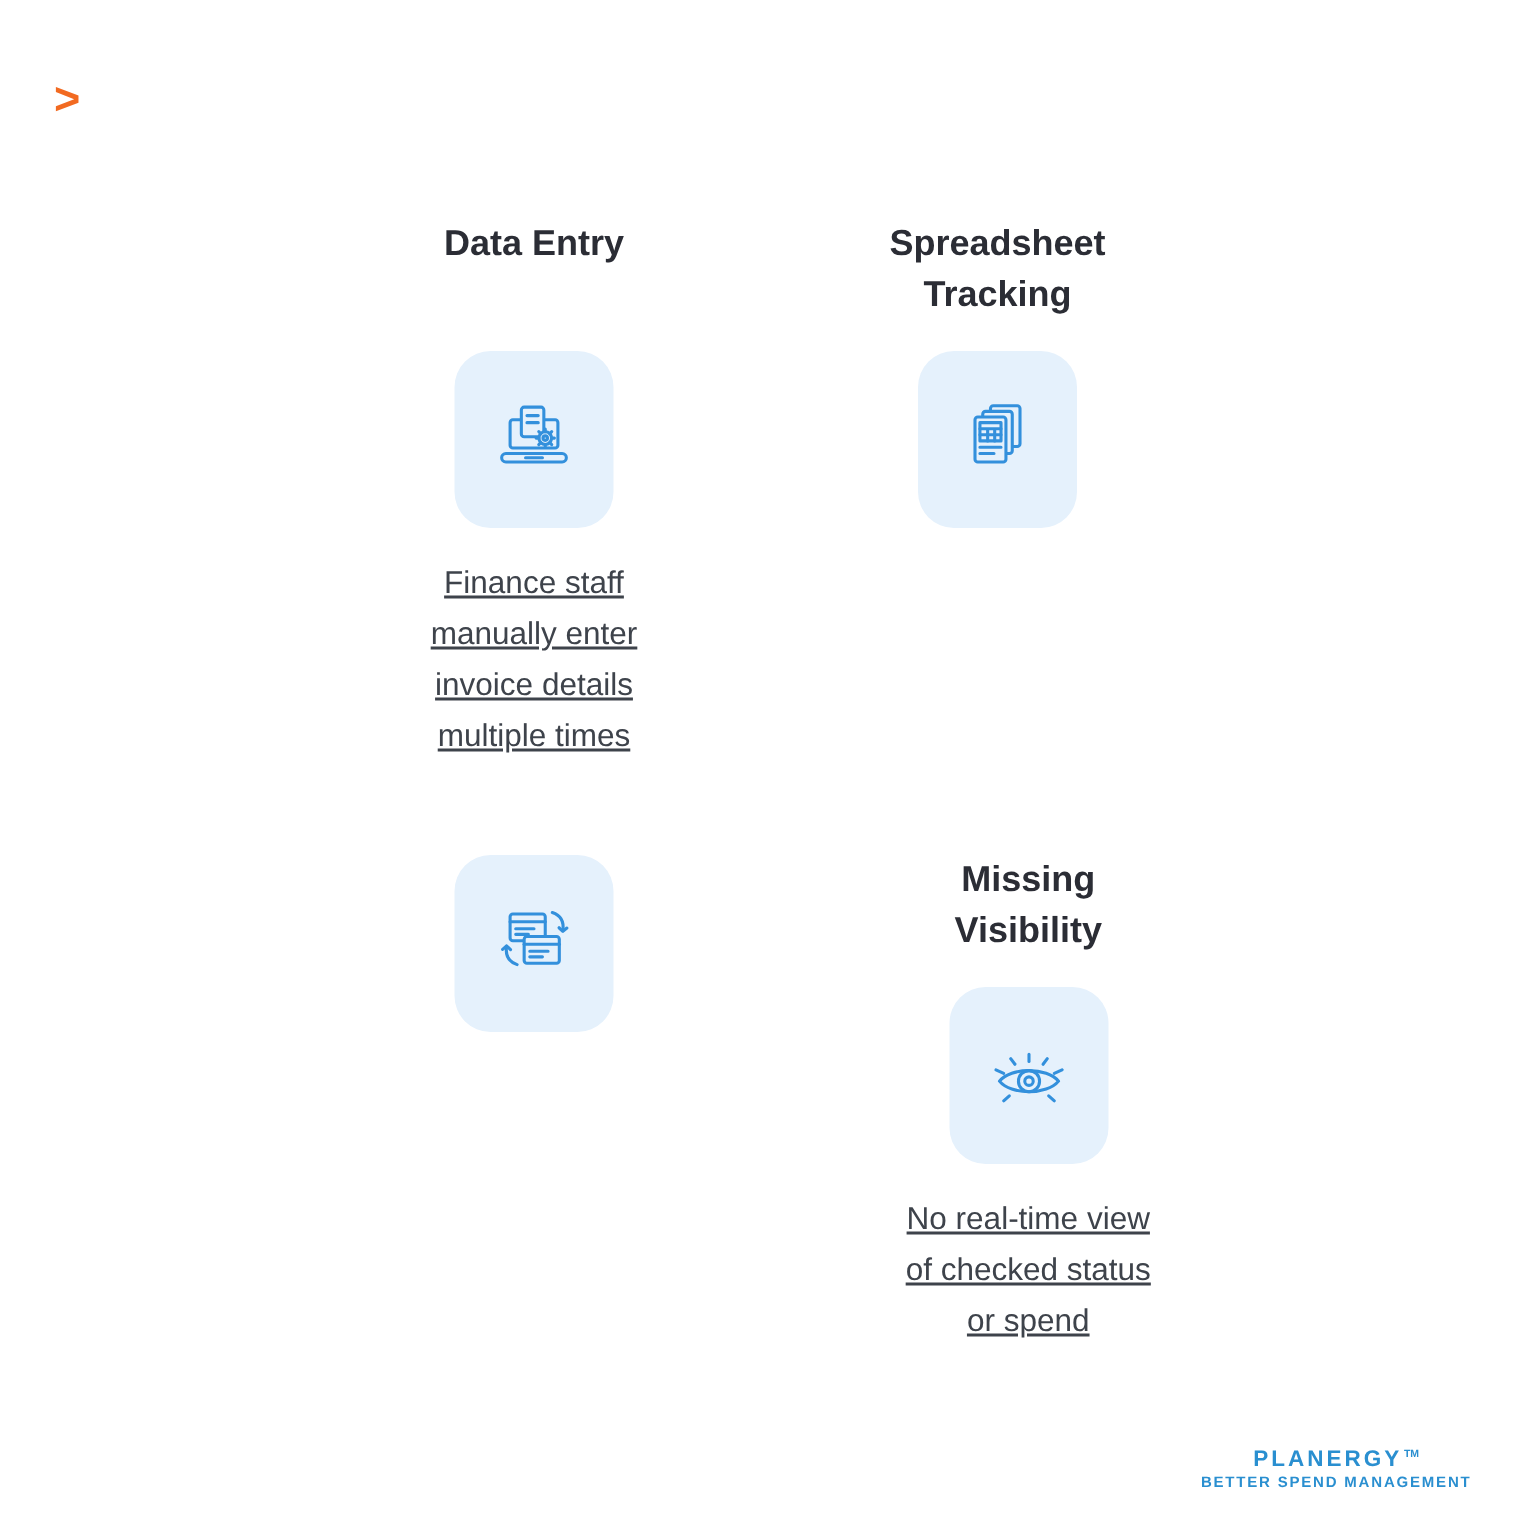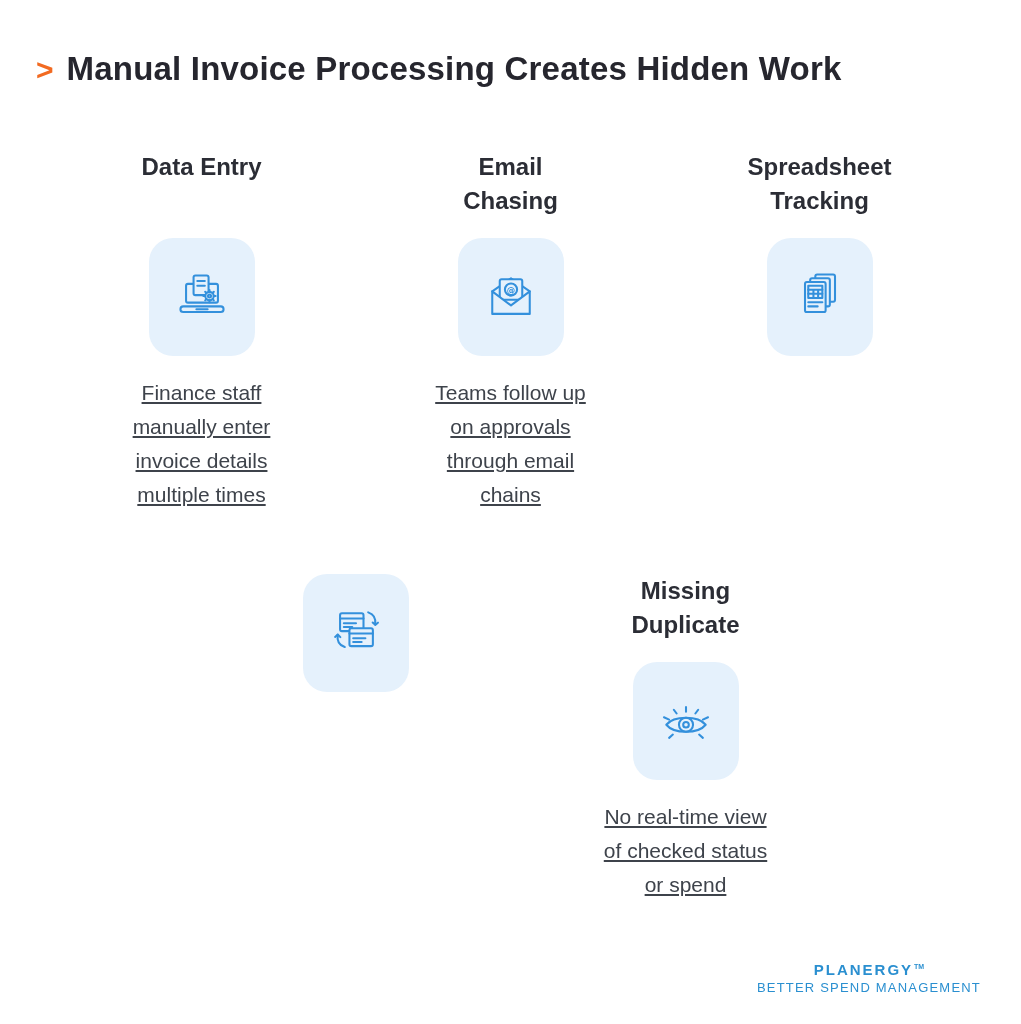--- a/index.html
+++ b/index.html
@@ -42,32 +42,31 @@
     white-space: pre-line;
     text-decoration: underline;
   }
 
   .logo {
     position: absolute; right: 40px; bottom: 30px;
     text-align: center; color: #2A8FD0; line-height: 1;
   }
   .logo-name { font-size: 15px; font-weight: 700; letter-spacing: 2px; }
   .logo-tm { font-size: 7px; font-weight: 700; vertical-align: super; margin-left: 1px; }
-  .logo-tagline { font-size: 13px; font-weight: 400; letter-spacing: 1.2px; margin-top: 3px; }
+  .logo-tagline { font-size: 10px; font-weight: 700; letter-spacing: 1.2px; margin-top: 3px; }
 
   svg { display: block; }
 </style>
 </head>
 <body>
 
 <div class="page">
 
   <div class="header">
     <span class="chev">&gt;</span>
-    <span class="title">Manual Invoice Processing Creates Hidden Work</span>
   </div>
 
   <div class="row row-1">
 
     <div class="card">
       <h3 class="card-title">Data Entry</h3>
       <div class="tile">
         <svg width="60" height="60" viewBox="0 0 64 64">
           <g fill="none" stroke="#3390DC" stroke-width="2.2" stroke-linecap="round" stroke-linejoin="round">
             <rect x="15" y="18" width="34" height="20" rx="2"></rect>
@@ -80,39 +79,20 @@
             <path d="M40 24.5 v2 M40 35.5 v2 M33.5 31 h2 M44.5 31 h2 M35.4 26.4 l1.4 1.4 M43.2 34.2 l1.4 1.4 M44.6 26.4 l-1.4 1.4 M36.8 34.2 l-1.4 1.4"></path>
           </g>
         </svg>
       </div>
       <p class="card-desc">Finance staff
 manually enter
 invoice details
 multiple times</p>
     </div>
 
-    <div class="card">
-      <h3 class="card-title">Email
-Chasing</h3>
-      <div class="tile">
-        <svg width="60" height="60" viewBox="0 0 64 64">
-          <g fill="none" stroke="#3390DC" stroke-width="2.2" stroke-linecap="round" stroke-linejoin="round">
-            <path d="M12 26 L32 12 L52 26"></path>
-            <rect x="20" y="13" width="24" height="22" rx="2" fill="#E5F1FC"></rect>
-            <circle cx="32" cy="24" r="6.5"></circle>
-            <text x="32" y="27.8" text-anchor="middle" font-size="9" font-weight="bold" fill="#3390DC" stroke="none" font-family="'DejaVu Sans', sans-serif">@</text>
-            <path d="M12 26 L32 41 L52 26 L52 50 L12 50 Z" fill="#E5F1FC"></path>
-          </g>
-        </svg>
-      </div>
-      <p class="card-desc">Teams follow up
-on approvals
-through email
-chains</p>
-    </div>
 
     <div class="card">
       <h3 class="card-title">Spreadsheet
 Tracking</h3>
       <div class="tile">
         <svg width="60" height="60" viewBox="0 0 64 64">
           <g fill="none" stroke="#3390DC" stroke-width="2.2" stroke-linecap="round" stroke-linejoin="round">
             <rect x="27" y="8" width="21" height="29" rx="2" fill="#E5F1FC"></rect>
             <rect x="21.5" y="12" width="21" height="30" rx="2" fill="#E5F1FC"></rect>
             <rect x="16" y="16" width="22" height="32" rx="2" fill="#E5F1FC"></rect>
@@ -142,21 +122,21 @@
             <path d="M29 37.5 h13 M29 41.5 h9"></path>
             <path d="M20 47 q-9 -3 -7.5 -13"></path>
             <path d="M9.7 36.2 L12.5 33.7 L15.3 36.4"></path>
           </g>
         </svg>
       </div>
     </div>
 
     <div class="card">
       <h3 class="card-title">Missing
-Duplicate</h3>
+Visibility</h3>
       <div class="tile">
         <svg width="60" height="60" viewBox="0 0 64 64">
           <g fill="none" stroke="#3390DC" stroke-width="2.2" stroke-linecap="round" stroke-linejoin="round">
             <path d="M11 36 C19 26 45 26 53 36 C45 46 19 46 11 36 Z" fill="#E5F1FC"></path>
             <circle cx="32" cy="36" r="7.5"></circle>
             <circle cx="32" cy="36" r="3"></circle>
             <path d="M32 17 v5"></path>
             <path d="M19 20 l3 4"></path>
             <path d="M45 20 l-3 4"></path>
             <path d="M8.5 28 l5.5 2.5"></path>

